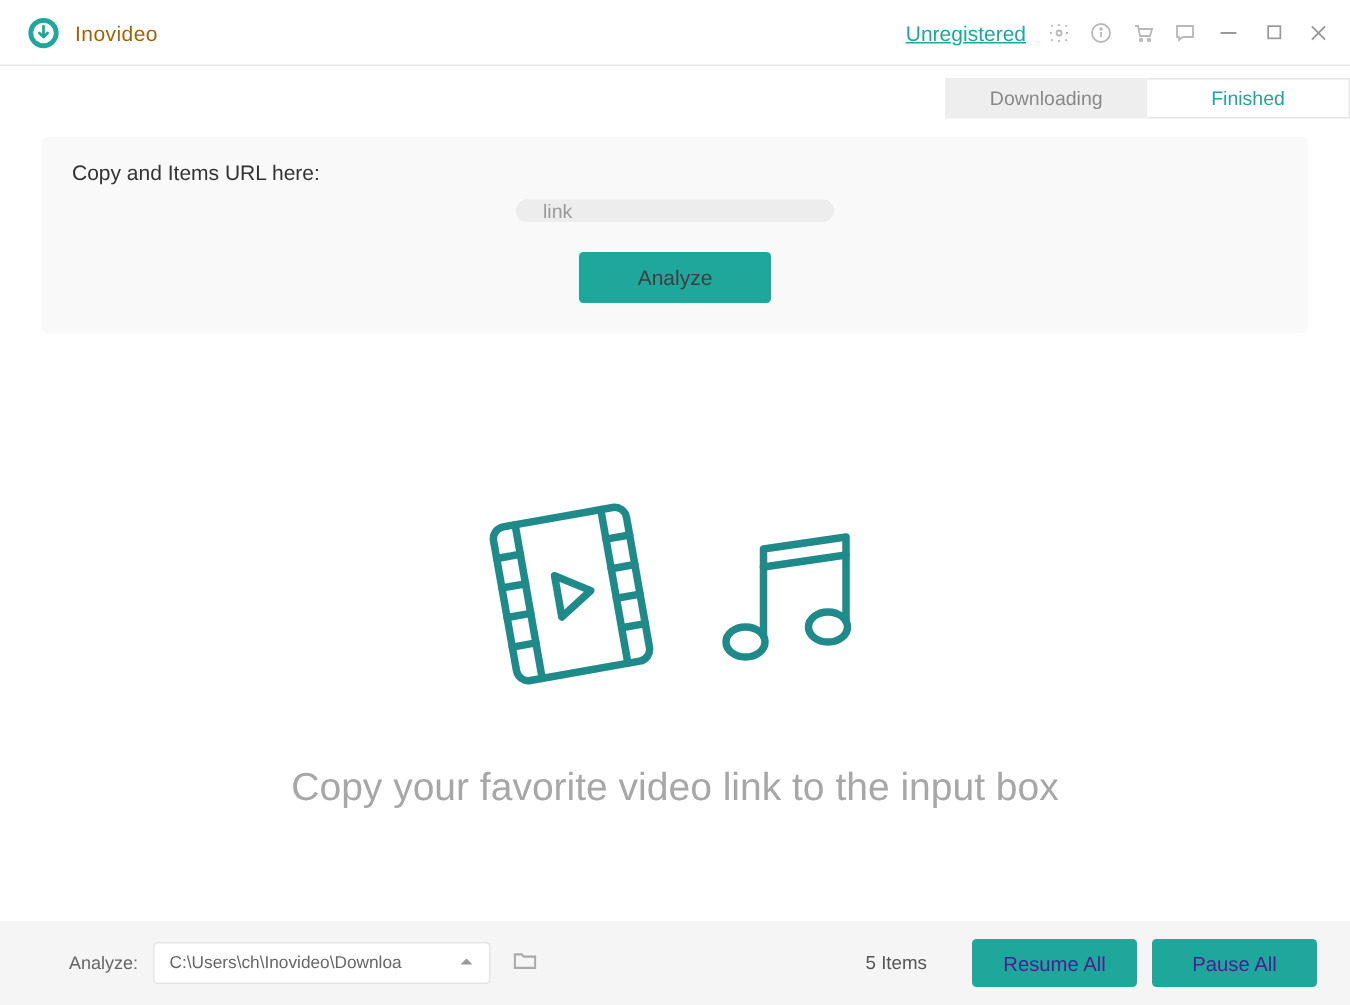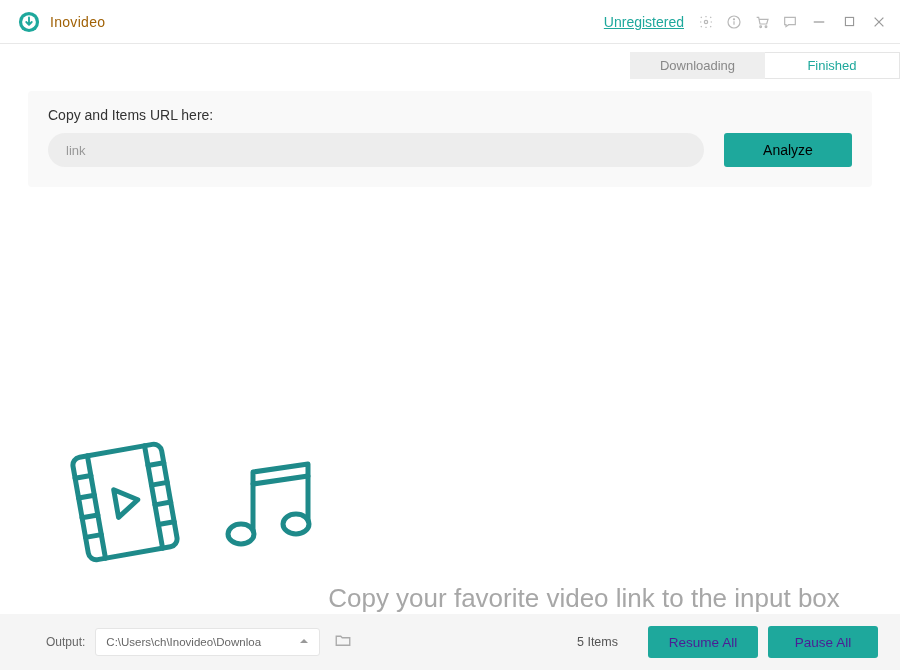--- a/index.html
+++ b/index.html
@@ -100,51 +100,52 @@
     }
     .url-label {
       font-size: 14px;
       color: #333;
       margin-bottom: 10px;
     }
     .url-row {
       display: flex;
       gap: 20px;
       align-items: center;
+      flex-direction: column;
     }
     .url-input {
       flex: 1;
       height: 34px;
       background: #ededed;
       border: none;
       border-radius: 17px;
       padding: 0 18px;
       font-size: 13px;
       color: #555;
       outline: none;
     }
     .url-input::placeholder {
       color: #999;
     }
     .analyze-btn {
       width: 128px;
       height: 34px;
       background: #1ea89c;
-      color: #000000;
+      color: #404040;
       border: none;
       border-radius: 3px;
       font-size: 14px;
       cursor: pointer;
     }
     
     .center-area {
       flex: 1;
       display: flex;
-      flex-direction: row;
-      align-items: flex-end;
+      flex-direction: column;
+      align-items: center;
       justify-content: center;
       padding-top: 30px;
     }
     .illustration {
       display: flex;
       align-items: center;
       gap: 18px;
       margin-bottom: 38px;
     }
     .center-text {
@@ -305,21 +306,21 @@
           <ellipse cx="33" cy="92" rx="13" ry="10"></ellipse>
           <ellipse cx="88" cy="82" rx="13" ry="10"></ellipse>
         </g>
       </svg>
     </span>
   </div>
   <div class="center-text">Copy your favorite video link to the input box</div>
 </div>
 
 <div class="bottom-bar">
-  <span class="output-label">Output:</span>
+  <span class="output-label">Analyze:</span>
   <div class="output-path">
     <span>C:\Users\ch\Inovideo\Downloa</span>
     <span>
       <svg width="10" height="10" viewBox="0 0 10 10" fill="#999">
           <path d="M1 7 L5 3 L9 7 Z"></path>
         </svg>
     </span>
   </div>
   <span class="folder-icon">
     <svg width="18" height="18" viewBox="0 0 24 24" fill="none" stroke="currentColor" stroke-width="1.8">

